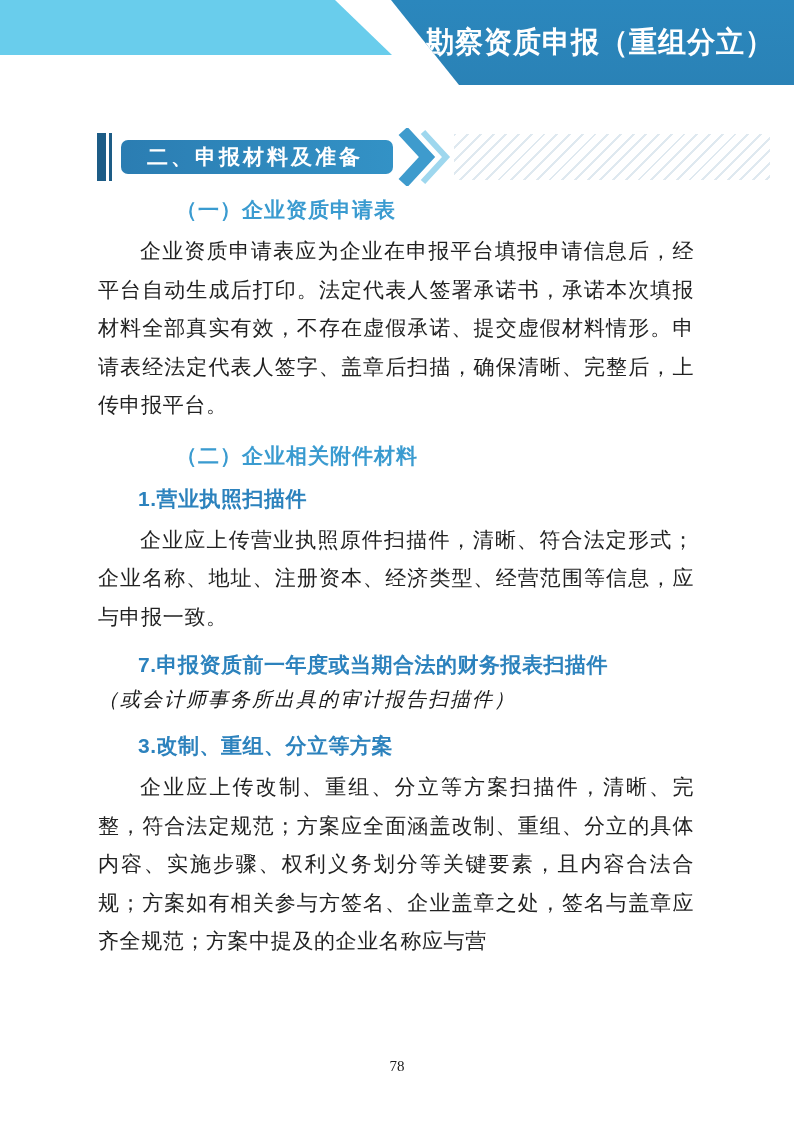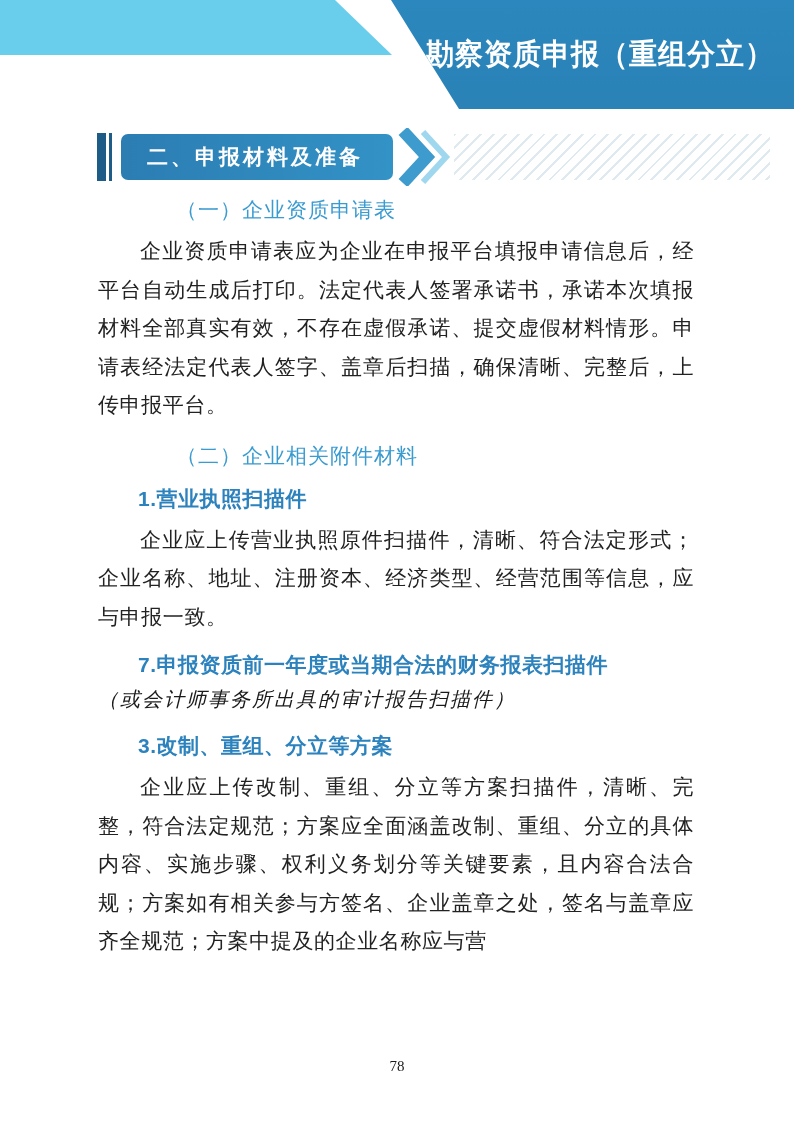--- a/index.html
+++ b/index.html
@@ -28,21 +28,21 @@
 
   
   .band-light{
     position:absolute;top:0;left:0;
     width:392px;height:55px;
     background:var(--light-blue,#69cdec);
     clip-path:polygon(0 0,335px 0,392px 100%,0 100%);
   }
   .band-dark{
     position:absolute;top:0;left:390px;right:0;
-    height:109px;
+    height:85px;
     background:linear-gradient(180deg,var(--banner-blue,#2b87bd),#2a82b6);
     clip-path:polygon(1px 0,100% 0,100% 100%,69px 100%);
     display:flex;align-items:center;justify-content:flex-end;
     padding-right:20px;
   }
   .band-dark .title{
     color:#ffffff;
     font-family:"Liberation Sans","DejaVu Sans",sans-serif;
     font-weight:bold;
     font-size:28px;
@@ -53,21 +53,21 @@
   
   .section-ribbon{
     position:absolute;top:133px;left:97px;right:24px;
     height:48px;
     display:flex;align-items:center;
   }
   .rib-bar-thick{width:9px;height:48px;background:var(--dark-bar,#1d5c86);}
   .rib-bar-thin{width:3px;height:48px;background:var(--dark-bar,#1d5c86);margin-left:3px;}
   .rib-box{
     margin-left:9px;
-    height:46px;
+    height:34px;
     background:linear-gradient(90deg,var(--box-blue-1,#2b7db2),var(--box-blue-2,#3392c6));
     border-radius:7px;
     display:flex;align-items:center;
     padding:0 30px 0 26px;
   }
   .rib-box .rib-title{
     color:#ffffff;
     font-family:"Liberation Sans","DejaVu Sans",sans-serif;
     font-weight:bold;
     font-size:21px;
@@ -85,21 +85,21 @@
   }
 
   
   .content{
     position:absolute;
     left:98px;right:100px;top:196px;
     color:var(--text,#222);
   }
   .sub-heading{
     font-family:"Liberation Sans","DejaVu Sans",sans-serif;
-    font-weight:normal;
+    font-weight:bold;
     font-size:21px;
     color:var(--head-blue,#3a9bd0);
     letter-spacing:1px;
     margin-left:78px;
   }
   .sub-heading.second{margin-top:17px;}
   .num-heading{
     font-family:"Liberation Sans","DejaVu Sans",sans-serif;
     font-weight:bold;
     font-size:21px;

